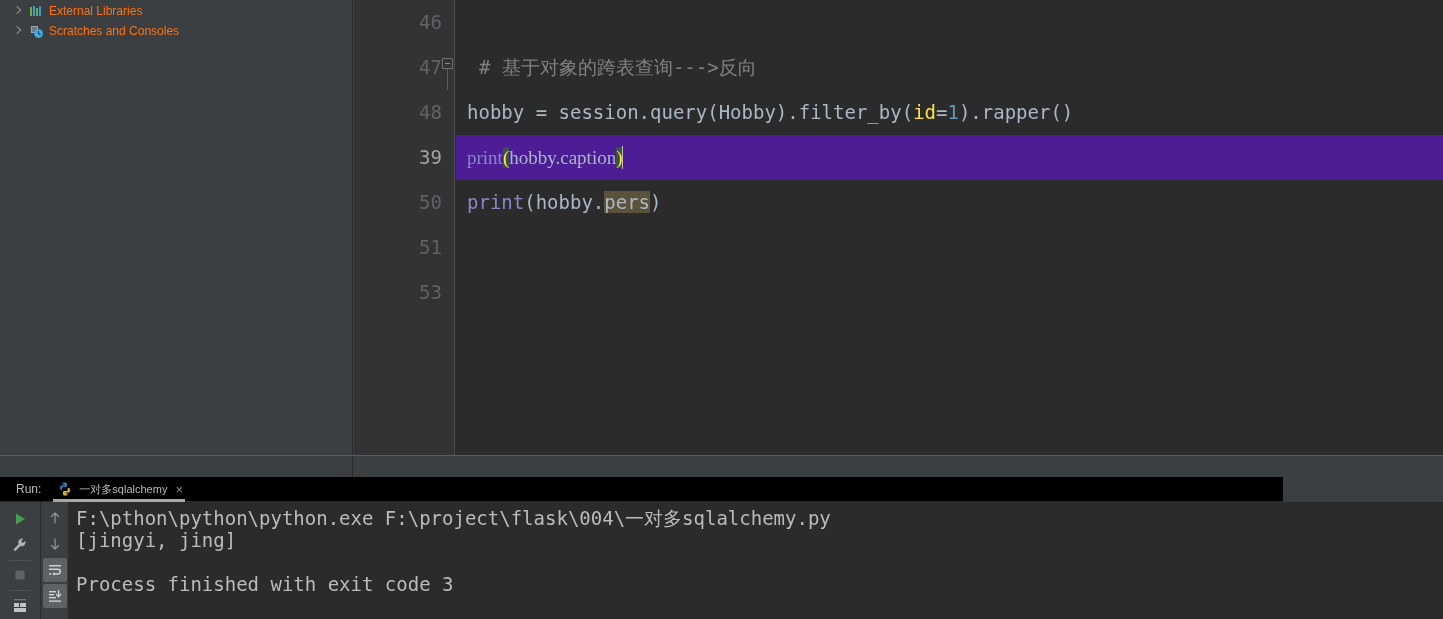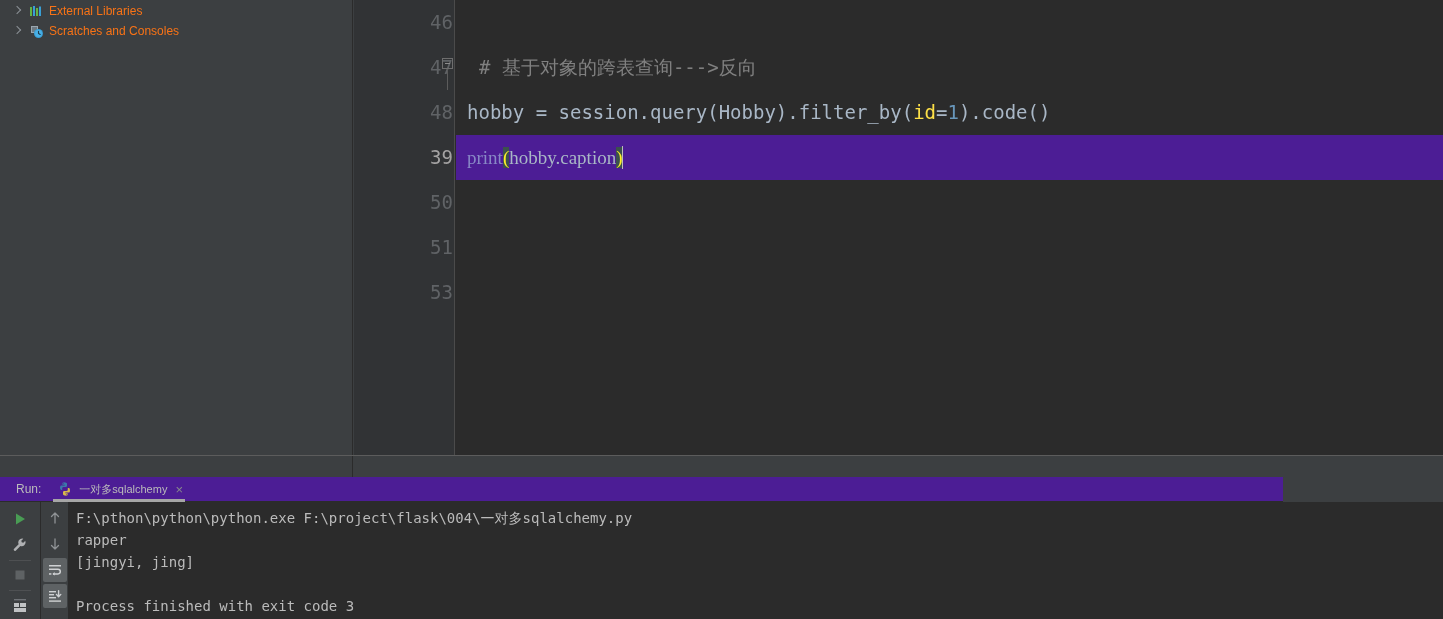--- a/index.html
+++ b/index.html
@@ -54,21 +54,21 @@
     background: #313335;
     border-right: 1px solid #4b4b4b;
   }
   #gutter-lines {
     position: absolute; left: 0; top: 0; right: 1px;
     font-family: "DejaVu Sans Mono", monospace;
     font-size: 19px;
   }
   .gut-line {
     height: 45px; line-height: 45px;
-    text-align: right; 
+    text-align: right; padding-right: 11px;
     color: #606366; white-space: nowrap;
   }
   .gut-line.cur { color: #a4a3a3; }
 
   #code {
     position: absolute; left: 102px; top: 0;
     right: 0; height: 455px;
     font-family: "DejaVu Sans Mono", monospace;
     font-size: 19px;
   }
@@ -121,21 +121,21 @@
     position: absolute; left: 0; top: 0;
     width: 353px; height: 21px;
     background: #3c3f41;
     border-right: 1px solid #2b2b2b;
   }
 
   
   #runpanel {
     position: absolute; left: 0; top: 477px;
     width: 1283px; height: 142px;
-    background: #4c1d95;
+    background: #000000;
   }
   #run-header {
     position: relative; height: 25px;
     border-bottom: 1px solid #2b2b2b;
     display: flex; align-items: center;
   }
   #run-label {
     font-size: 12px; color: #bbbbbb;
     padding-left: 16px; padding-right: 12px;
     line-height: 25px;
@@ -188,21 +188,21 @@
     cursor: pointer; border-radius: 2px;
   }
   .tb-btn2.on { background: #5e6264; }
 
   #console {
     position: absolute; left: 68px; top: 0;
     right: 0; height: 117px;
     background: #2b2b2b;
     padding: 5px 0 0 8px;
     font-family: "DejaVu Sans Mono", monospace;
-    font-size: 14px;
+    font-size: 19px;
     color: #bbbbbb;
     overflow: hidden;
   }
   .con-line { height: 22px; line-height: 22px; white-space: pre; }
 </style>
 </head>
 <body>
 
 <div id="app">
 
@@ -247,22 +247,23 @@
         <div class="gut-line cur">39</div>
         <div class="gut-line">50</div>
         <div class="gut-line">51</div>
         <div class="gut-line">53</div>
       </div>
     </div>
 
     <div id="code">
         <div class="code-line"></div>
         <div class="code-line"><span class="fold-mark"></span><span class="fold-stem"></span><span class="tok-comment"># 基于对象的跨表查询---&gt;反向</span></div>
-        <div class="code-line"><span class="tok-plain">hobby = session.query(Hobby).filter_by(</span><span class="tok-kw">id</span><span class="tok-plain">=</span><span class="tok-num">1</span><span class="tok-plain">).code()</span></div>
+        <div class="code-line"><span class="tok-plain">hobby = session.query(Hobby).filter_by(</span><span class="tok-kw">id</span><span class="tok-plain">=</span><span class="tok-num">1</span><span class="tok-plain">).rapper()</span></div>
         <div class="code-line current"><span class="tok-fn">print</span><span class="tok-paren-match">(</span><span class="tok-plain">hobby.caption</span><span class="tok-paren-match">)</span><span class="caret"></span></div>
+        <div class="code-line"><span class="tok-fn">print</span><span class="tok-plain">(hobby.</span><span class="tok-unresolved">pers</span><span class="tok-plain">)</span></div>
         <div class="code-line"></div>
         <div class="code-line"></div>
         <div class="code-line"></div>
       </div>
   </div>
 
   <div id="editor-strip">
     <div id="editor-strip-inner"></div>
   </div>
 
@@ -338,21 +339,20 @@
             <rect x="2" y="6" width="5" height="1.4" fill="#cfd1d3"></rect>
             <rect x="2" y="9" width="7" height="1.4" fill="#cfd1d3"></rect>
             <rect x="2" y="12.4" width="12" height="1.4" fill="#cfd1d3"></rect>
             <path d="M11.6 2.6 L11.6 8.4 M9.4 6.4 L11.6 8.8 L13.8 6.4" stroke="#cfd1d3" stroke-width="1.4" fill="none" stroke-linecap="round" stroke-linejoin="round"></path>
           </svg>
         </div>
       </div>
 
       <div id="console">
         <div class="con-line">F:\pthon\python\python.exe F:\project\flask\004\一对多sqlalchemy.py</div>
-        <div class="con-line">rapper</div>
         <div class="con-line">[jingyi, jing]</div>
         <div class="con-line"></div>
         <div class="con-line">Process finished with exit code 3</div>
       </div>
 
     </div>
   </div>
 </div>
 
 </body></html>

